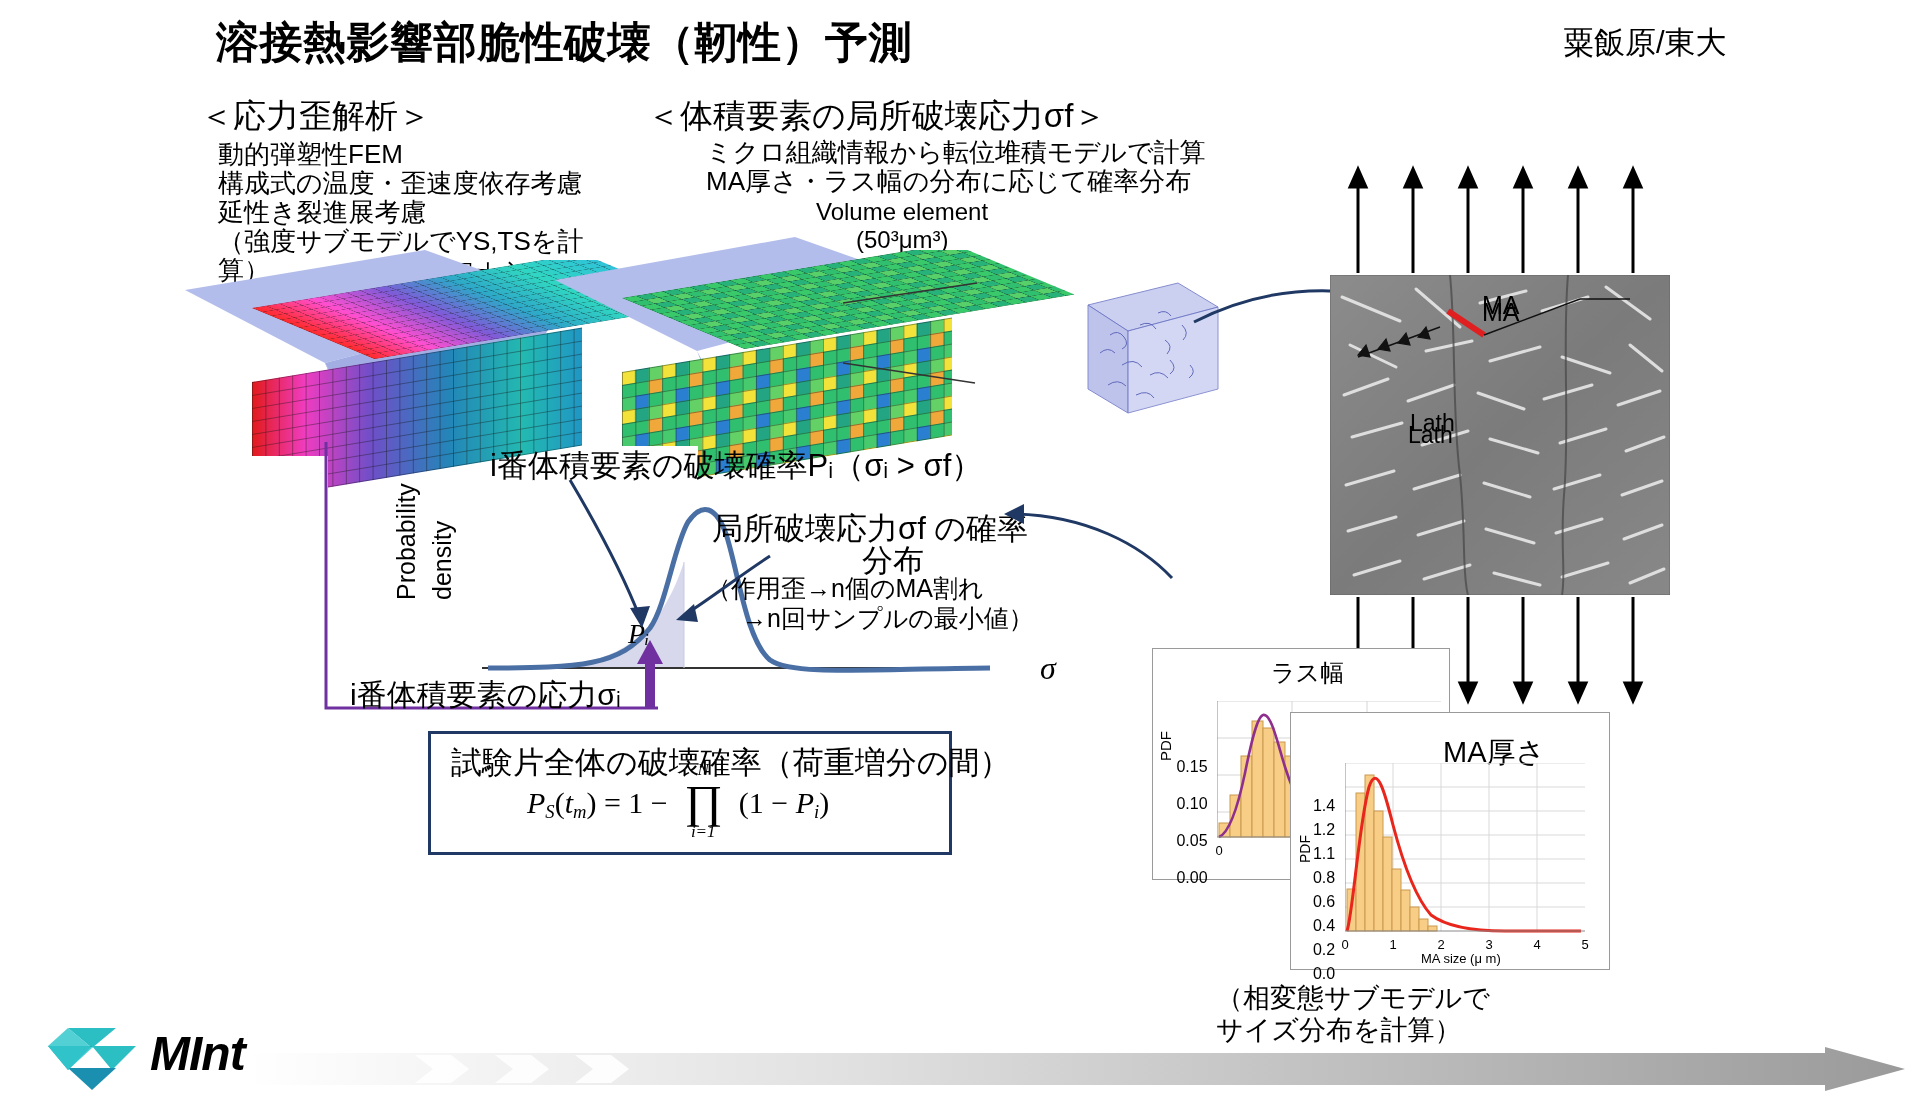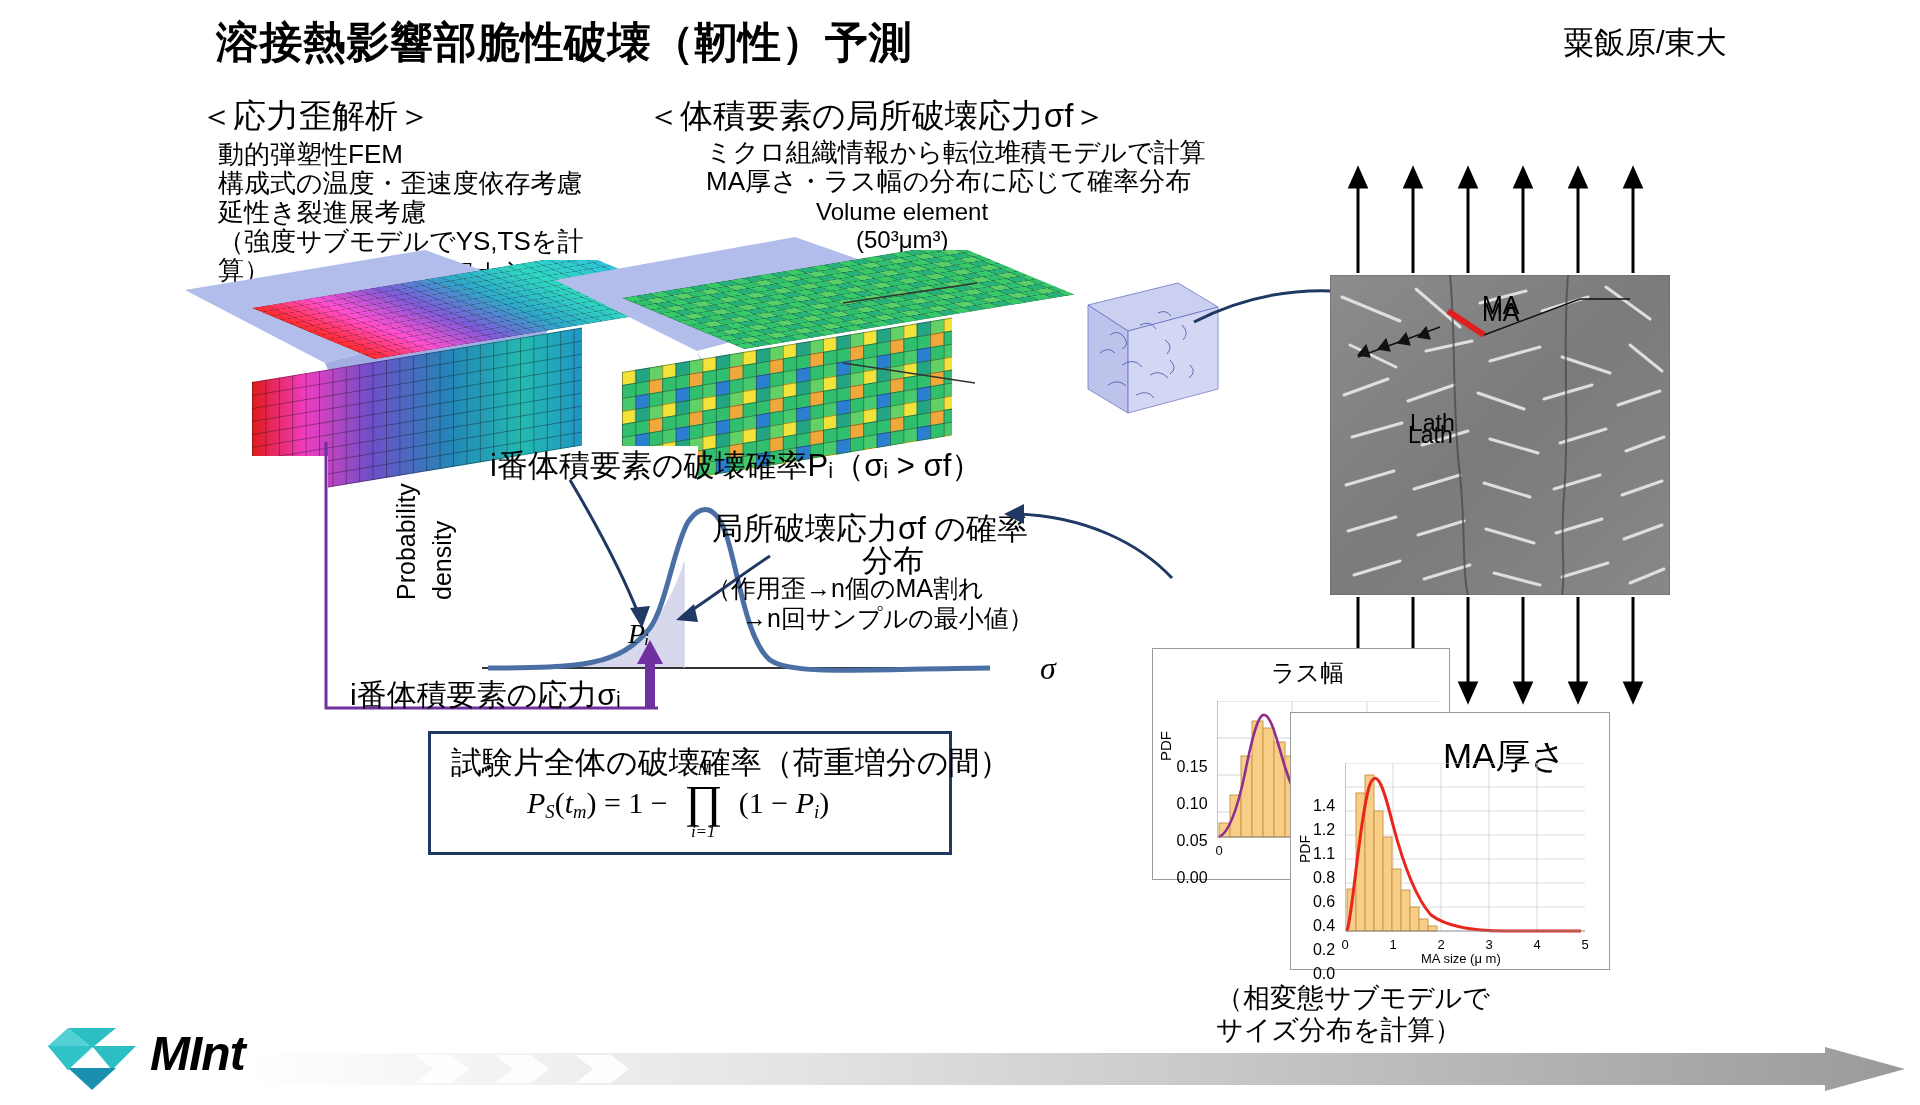--- a/index.html
+++ b/index.html
@@ -395,21 +395,21 @@
       <rect x="112" y="123" width="11" height="13"></rect>
       <rect x="123" y="130" width="11" height="6"></rect>
     </g>
     <path d="M2,136 C12,132 20,110 28,72 C34,42 40,16 46,14 C54,12 60,40 68,66 C78,98 92,120 108,130 C120,135 132,136 140,136" fill="none" stroke="#8e2f8e" stroke-width="2.6"></path>
     <line x1="0" y1="136" x2="224" y2="136" stroke="#8a8a8a"></line>
     <line x1="0" y1="0" x2="0" y2="136" stroke="#8a8a8a"></line>
   </svg>
 </div>
 
 <div class="chartbox" style="left:1290px; top:712px; width:320px; height:258px;">
-  <div class="abs" style="left:152px; top:20px; font-size:35px; white-space:nowrap;">MA厚さ</div>
+  <div class="abs" style="left:152px; top:20px; font-size:29px; white-space:nowrap;">MA厚さ</div>
   <div class="abs" style="left:6px; top:150px; transform:rotate(-90deg); transform-origin:left top; font-size:14px;">PDF</div>
   <div class="abs" style="left:130px; top:238px; font-size:13px; white-space:nowrap;">MA size (μ m)</div>
 
   <div class="abs ytick" style="left:16px; top:212px; width:34px;">0.0</div>
   <div class="abs ytick" style="left:16px; top:188px; width:34px;">0.2</div>
   <div class="abs ytick" style="left:16px; top:164px; width:34px;">0.4</div>
   <div class="abs ytick" style="left:16px; top:140px; width:34px;">0.6</div>
   <div class="abs ytick" style="left:16px; top:116px; width:34px;">0.8</div>
   <div class="abs ytick" style="left:16px; top:92px; width:34px;">1.1</div>
   <div class="abs ytick" style="left:16px; top:68px; width:34px;">1.2</div>

